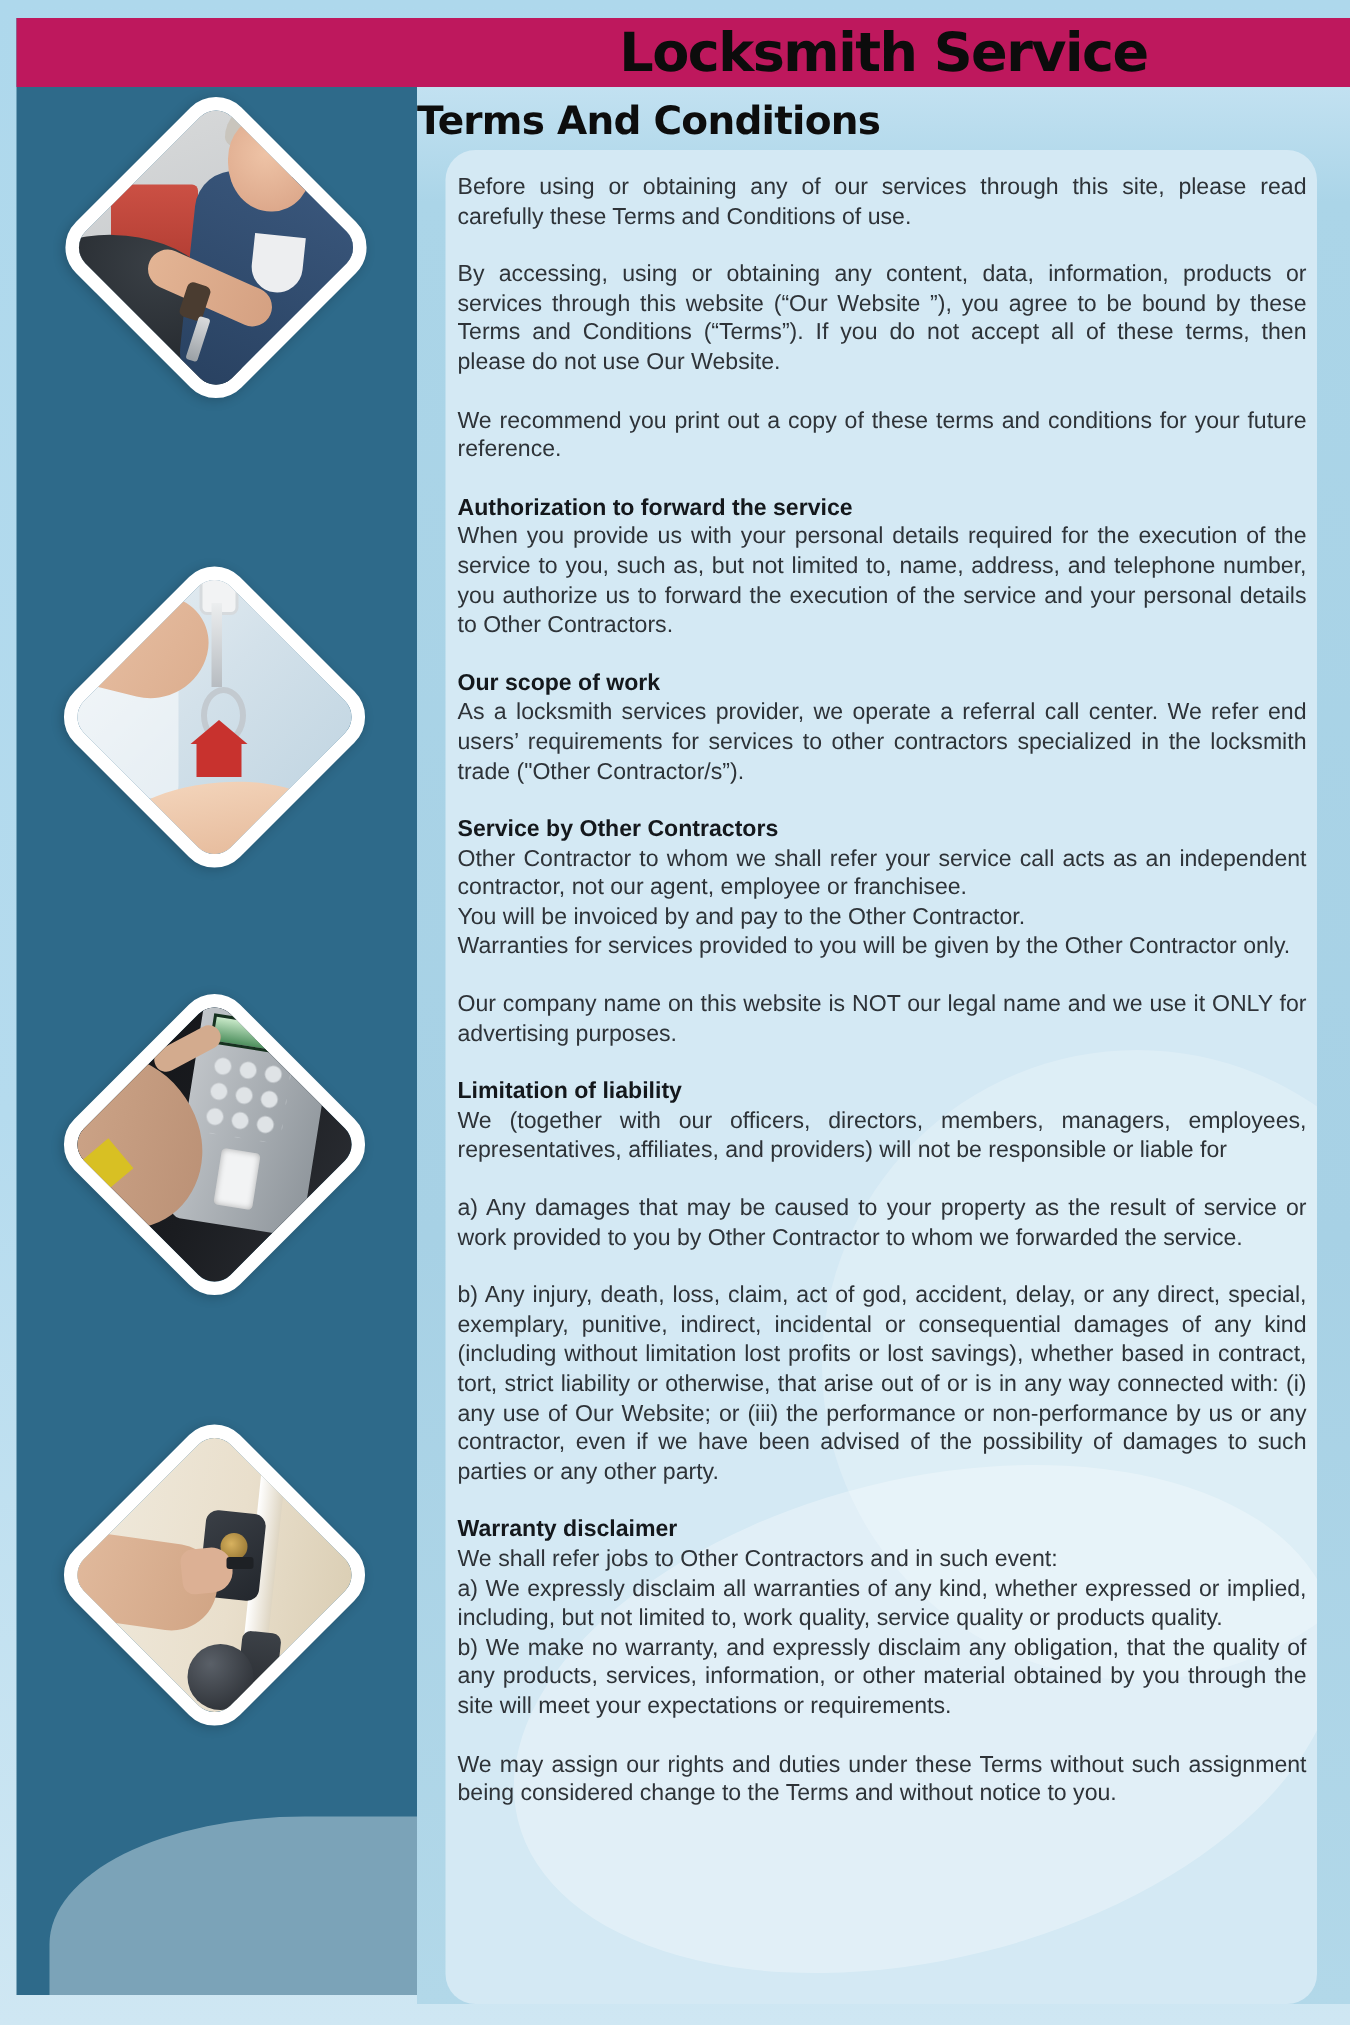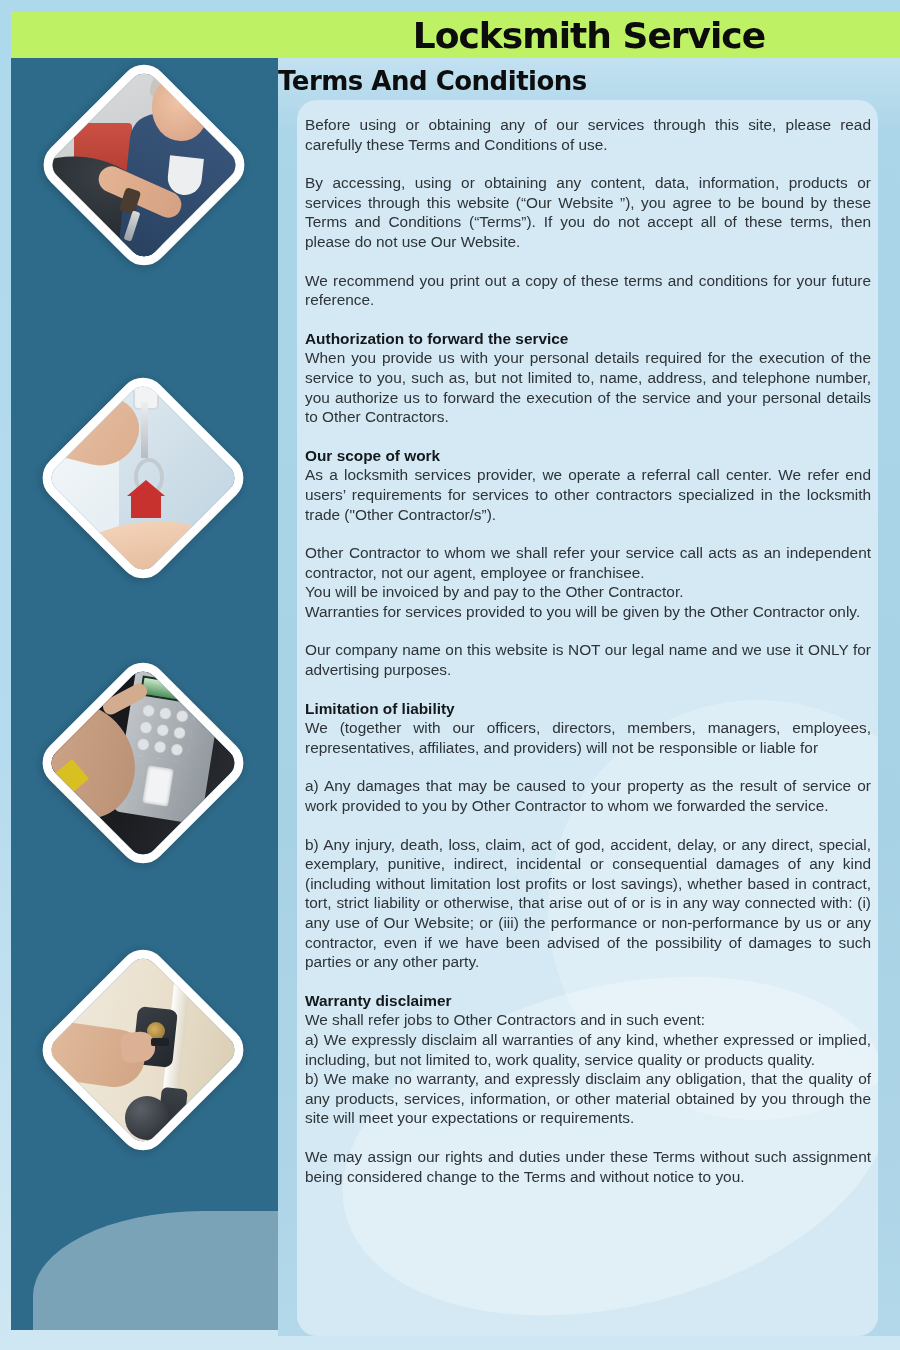--- a/index.html
+++ b/index.html
@@ -2,21 +2,21 @@
 <html><head>
 <meta charset="utf-8">
 <style>
   html,body{margin:0;padding:0;}
   body{
     width:900px;height:1350px;position:relative;overflow:hidden;
     background:linear-gradient(180deg,#aed8ec 0%,#b5dbee 55%,#cfe7f3 100%);
     font-family:"Liberation Sans","DejaVu Sans",sans-serif;
   }
   
-  .band{position:absolute;left:11px;top:12px;width:889px;height:46px;background:#bef264;z-index:3;}
+  .band{position:absolute;left:11px;top:12px;width:889px;height:46px;background:#be185d;z-index:3;}
   .band h1{
     margin:0;position:absolute;left:267px;top:0;width:622px;height:46px;line-height:47px;
     text-align:center;font-family:"DejaVu Sans",sans-serif;font-weight:900;
     font-size:36px;letter-spacing:-1px;color:#0c0c0c;
   }
   .subtitle{
     position:absolute;left:278px;top:66px;width:600px;margin:0;z-index:2;
     text-align:left;font-family:"DejaVu Sans",sans-serif;font-weight:900;
     font-size:26px;letter-spacing:-.5px;color:#0d0d0d;
   }
@@ -180,20 +180,21 @@
       </div>
       <div class="sec">
         <h3>Authorization to forward the service</h3>
         <p>When you provide us with your personal details required for the execution of the service to you, such as, but not limited to, name, address, and telephone number, you authorize us to forward the execution of the service and your personal details to Other Contractors.</p>
       </div>
       <div class="sec">
         <h3>Our scope of work</h3>
         <p>As a locksmith services provider, we operate a referral call center. We refer end users’ requirements for services to other contractors specialized in the locksmith trade ("Other Contractor/s”).</p>
       </div>
       <div class="sec">
+        <h3>Service by Other Contractors</h3>
         <p>Other Contractor to whom we shall refer your service call acts as an independent contractor, not our agent, employee or franchisee.</p>
         <p>You will be invoiced by and pay to the Other Contractor.</p>
         <p>Warranties for services provided to you will be given by the Other Contractor only.</p>
       </div>
       <div class="sec">
         <p>Our company name on this website is NOT our legal name and we use it ONLY for advertising purposes.</p>
       </div>
       <div class="sec">
         <h3>Limitation of liability</h3>
         <p>We (together with our officers, directors, members, managers, employees, representatives, affiliates, and providers) will not be responsible or liable for</p>

